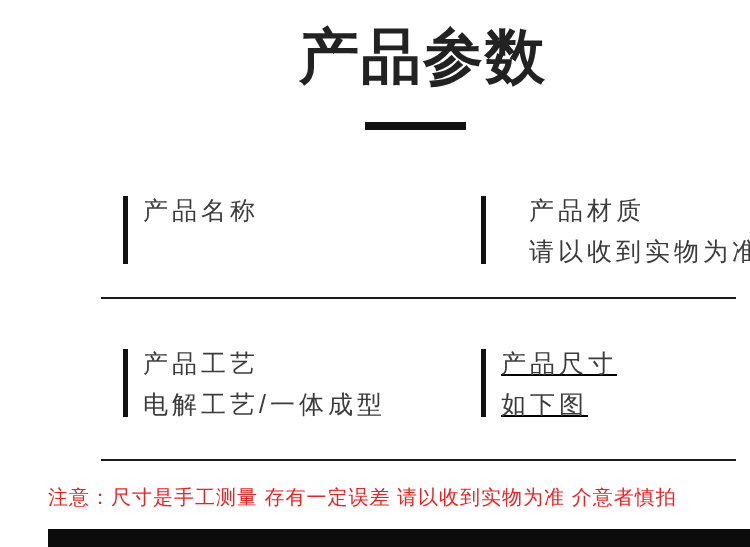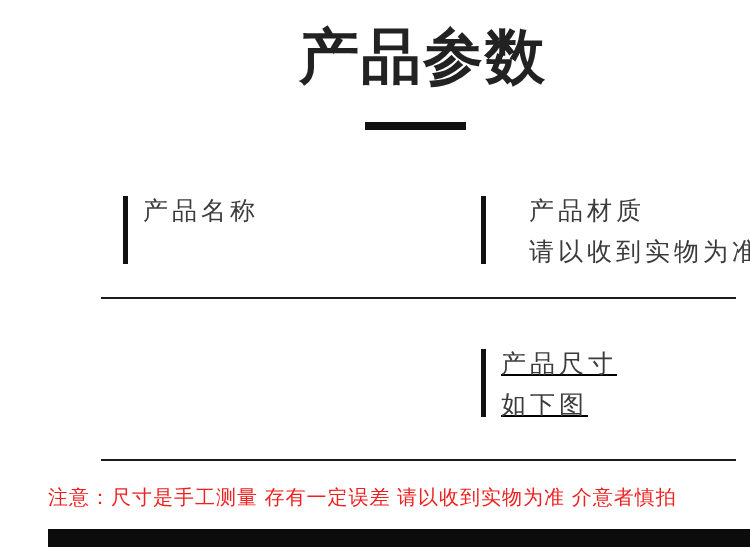--- a/index.html
+++ b/index.html
@@ -104,20 +104,24 @@
     <div class="label">产品名称</div>
   </div>
 
   <div class="spec pos-1">
     <div class="label">产品材质</div>
     <div class="value">请以收到实物为准</div>
   </div>
 
   <div class="divider divider-1"></div>
 
+  <div class="spec pos-2">
+    <div class="label">产品工艺</div>
+    <div class="value">电解工艺/一体成型</div>
+  </div>
 
   <div class="spec pos-3">
     <div class="label">产品尺寸</div>
     <div class="value">如下图</div>
   </div>
 
   <div class="divider divider-2"></div>
 
   <p class="notice">注意：尺寸是手工测量 存有一定误差 请以收到实物为准 介意者慎拍</p>
 

